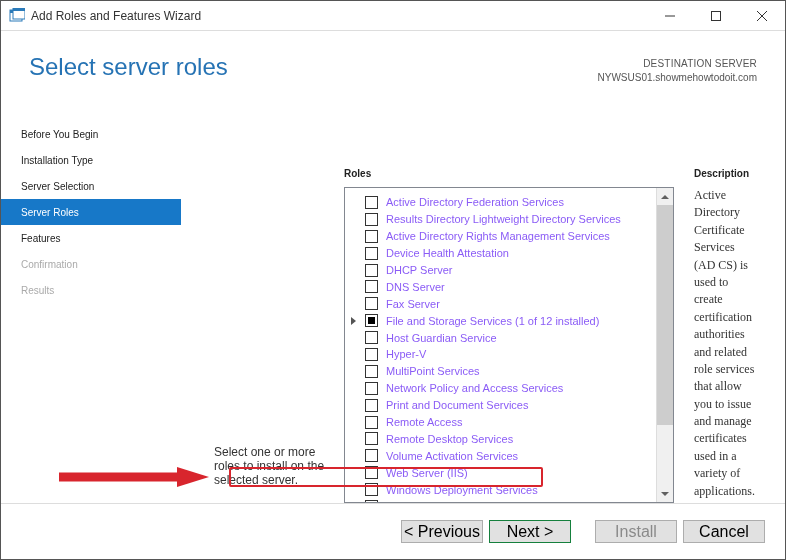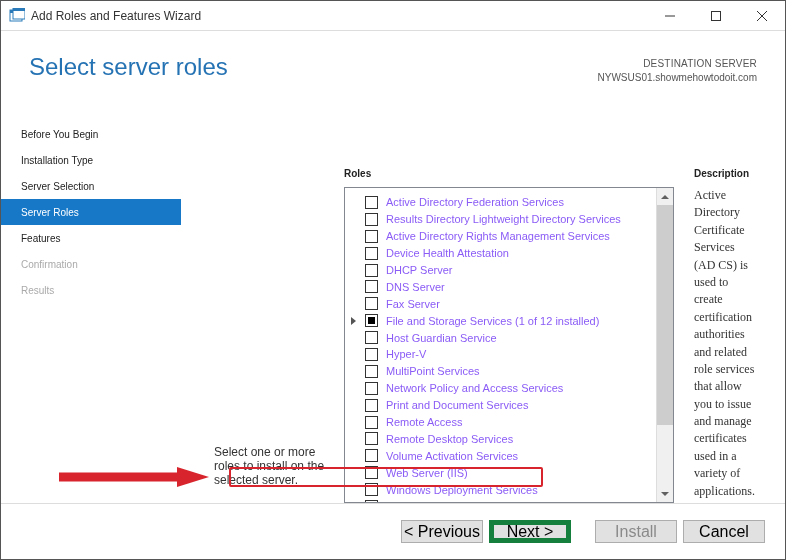--- a/index.html
+++ b/index.html
@@ -228,21 +228,21 @@
     font-size: 16px;
     color: #000;
     display: inline-flex;
     align-items: center; justify-content: center;
     cursor: default;
   }
   .btn.disabled {
     color: #8a8a8a;
   }
   .btn.default {
-    border: 5px solid #15803d;
+    border: 1px solid #15803d;
   }
   .btn-gap { width: 12px; }
 
   
   .highlight-rect {
     position: absolute;
     left: 228px;
     top: 466px;
     width: 314px;
     height: 20px;

